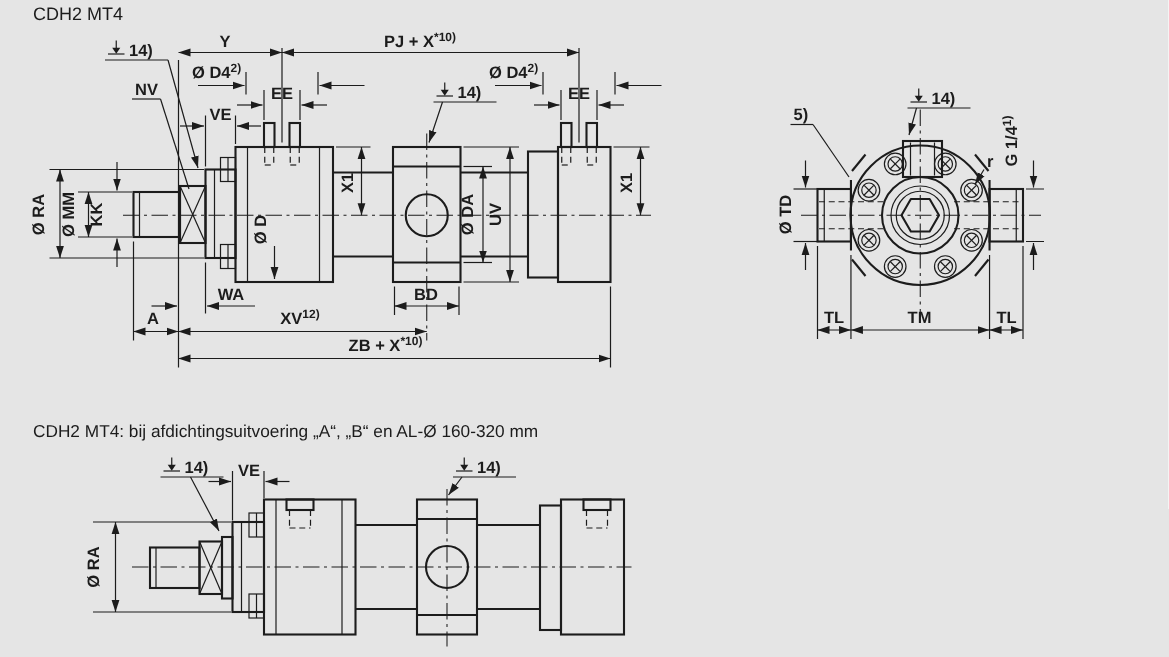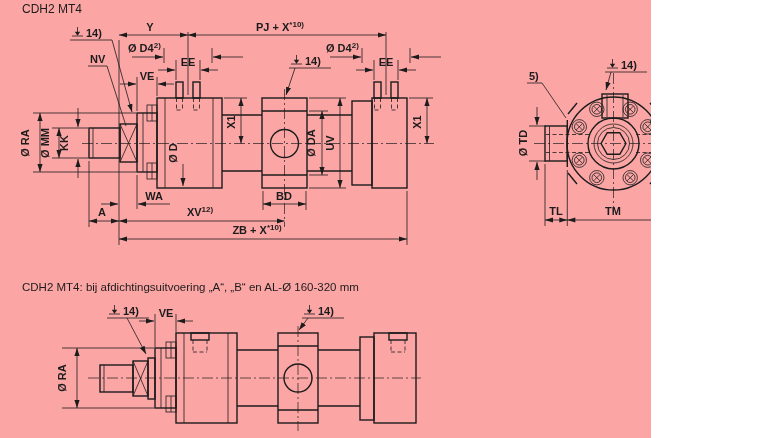--- a/index.html
+++ b/index.html
@@ -1,16 +1,16 @@
 <!DOCTYPE html>
 <html><head>
 <meta charset="utf-8">
 <style>
   html,body{margin:0;padding:0;background:#fff;}
-  .stage{position:relative;width:651px;height:438px;background:#fca5a5;overflow:hidden;}
+  .stage{position:relative;width:779px;height:438px;background:#e5e5e5;overflow:hidden;}
   svg{display:block;}
   svg text{font-family:"Liberation Sans","DejaVu Sans",sans-serif;fill:#1c1c1c;}
   .ttl{font-size:12px;font-weight:400;}
   .ttl2{font-size:11.5px;font-weight:400;}
   .lbl{font-size:11px;font-weight:700;}
   .sup{font-size:8px;font-weight:700;}
   .o{stroke:#1c1c1c;stroke-width:1.4;fill:none;}
   .t{stroke:#1c1c1c;stroke-width:0.8;fill:none;}
   .d{stroke:#1c1c1c;stroke-width:0.8;fill:none;stroke-dasharray:4 2.5;}
   .c{stroke:#1c1c1c;stroke-width:0.7;fill:none;stroke-dasharray:11 3 2 3;}

